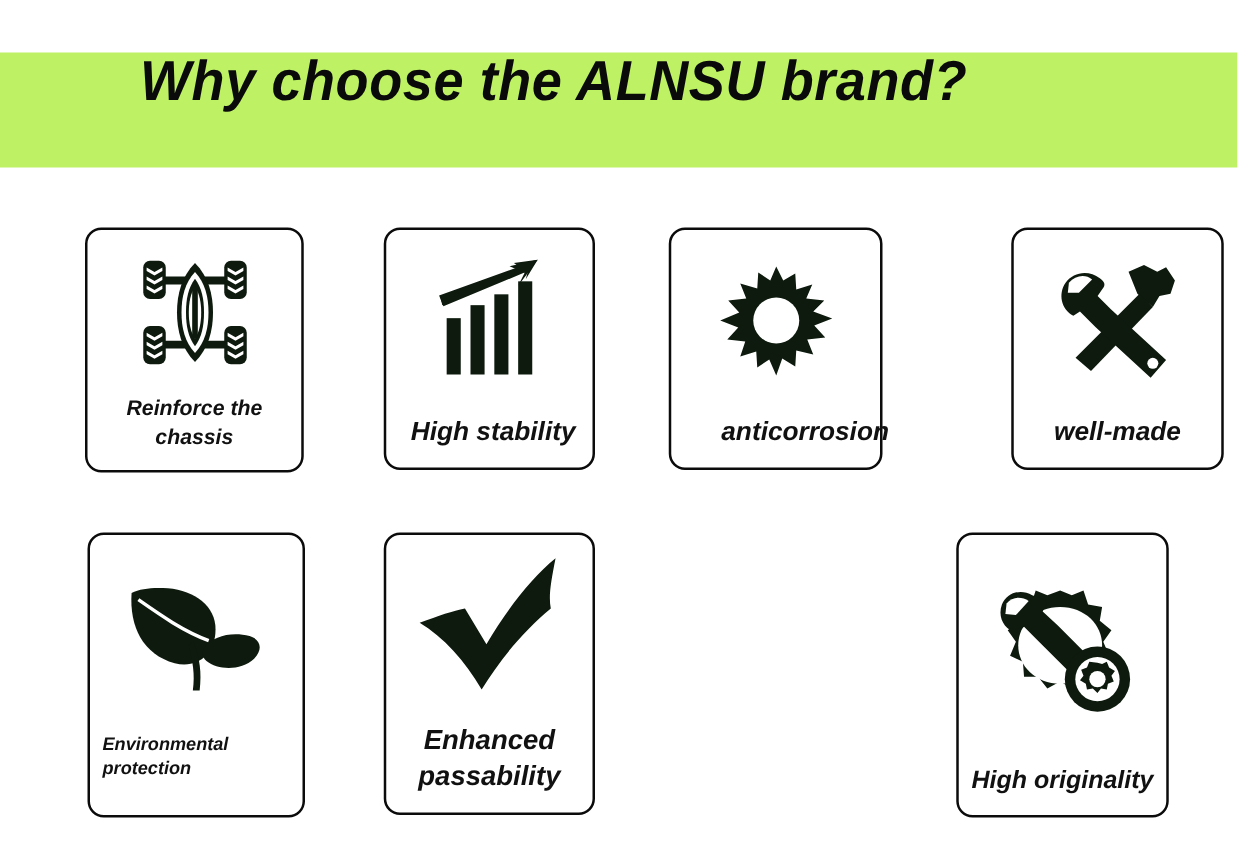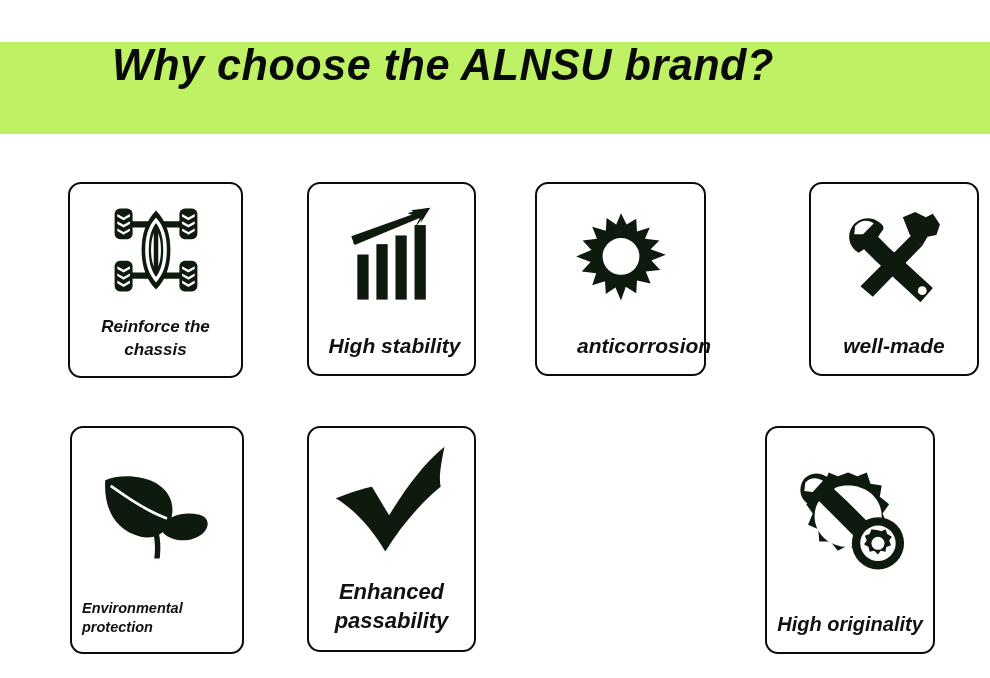--- a/index.html
+++ b/index.html
@@ -74,21 +74,21 @@
     box-sizing: border-box;
     color: #111111;
     font-weight: bold;
     line-height: 1.35;
     text-align: center;
     padding: 0 6px 14px 6px;
   }
   .card-label.two-line {
     text-align: left;
     padding-left: 10px;
-    padding-bottom: 14px;
+    padding-bottom: 26px;
   }
 
   
   #card-0 { left: 68px;  top: 48px;  width: 175px; height: 196px; }
   #card-1 { left: 307px; top: 48px;  width: 169px; height: 194px; }
   #card-2 { left: 535px; top: 48px;  width: 171px; height: 194px; }
   #card-3 { left: 765px; top: 48px;  width: 170px; height: 194px; margin-left: 44px; }
 
   
   #card-4 { left: 70px;  top: 292px; width: 174px; height: 228px; }

